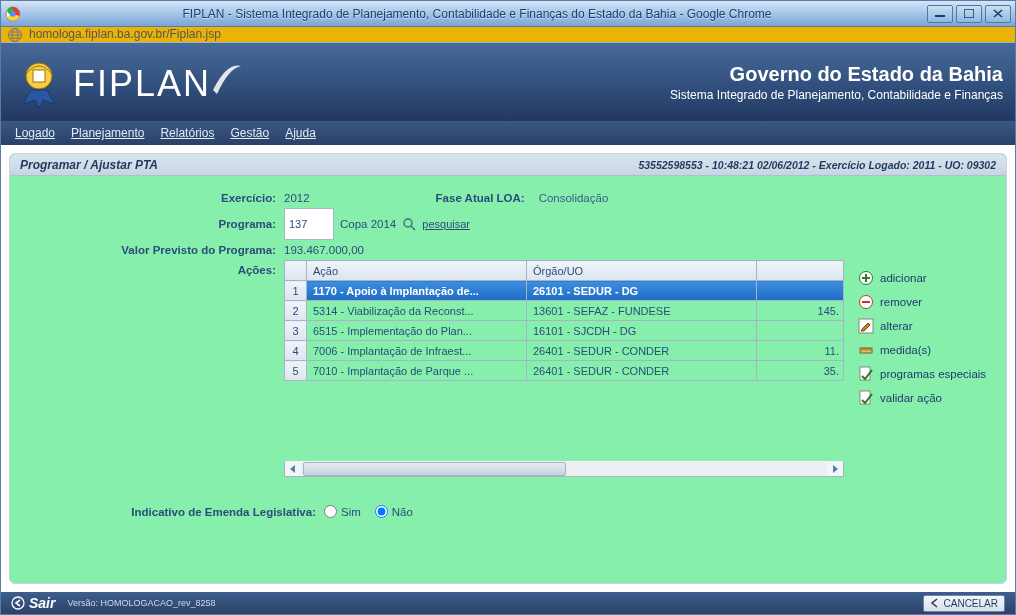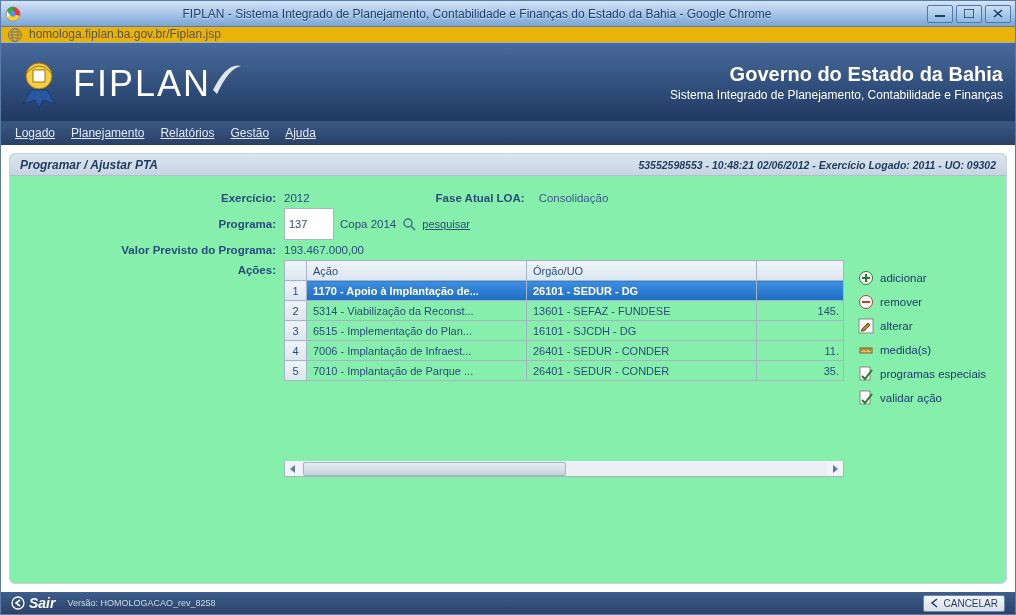--- a/index.html
+++ b/index.html
@@ -571,20 +571,33 @@
                     <svg viewBox="0 0 16 16">
                       <rect x="2" y="1" width="10" height="13" fill="#fff" stroke="#888"></rect>
                       <path d="M4 10 L7 13 L14 4" fill="none" stroke="#2b7a2b" stroke-width="2"></path>
                     </svg>
                   </span>
                 <span>validar ação</span>
               </span>
             </div>
           </div>
 
+          <div class="emenda-row">
+            <div class="form-label">Indicativo de Emenda Legislativa:</div>
+            <div class="radio-group">
+              <label class="radio-item">
+                  <input type="radio" name="emenda" style=""> 
+                  <span>Sim</span>
+                </label>
+              <label class="radio-item">
+                  <input type="radio" name="emenda" checked="" style=""> 
+                  <span>Não</span>
+                </label>
+            </div>
+          </div>
 
         </div>
       </div>
     </div>
 
     <div class="footer">
       <span class="sair">
         <svg width="14" height="14">
             <circle cx="7" cy="7" r="6" fill="none" stroke="#fff" stroke-width="1.3"></circle>
             <path d="M9 4 L5 7 L9 10" fill="none" stroke="#fff" stroke-width="1.6"></path>

